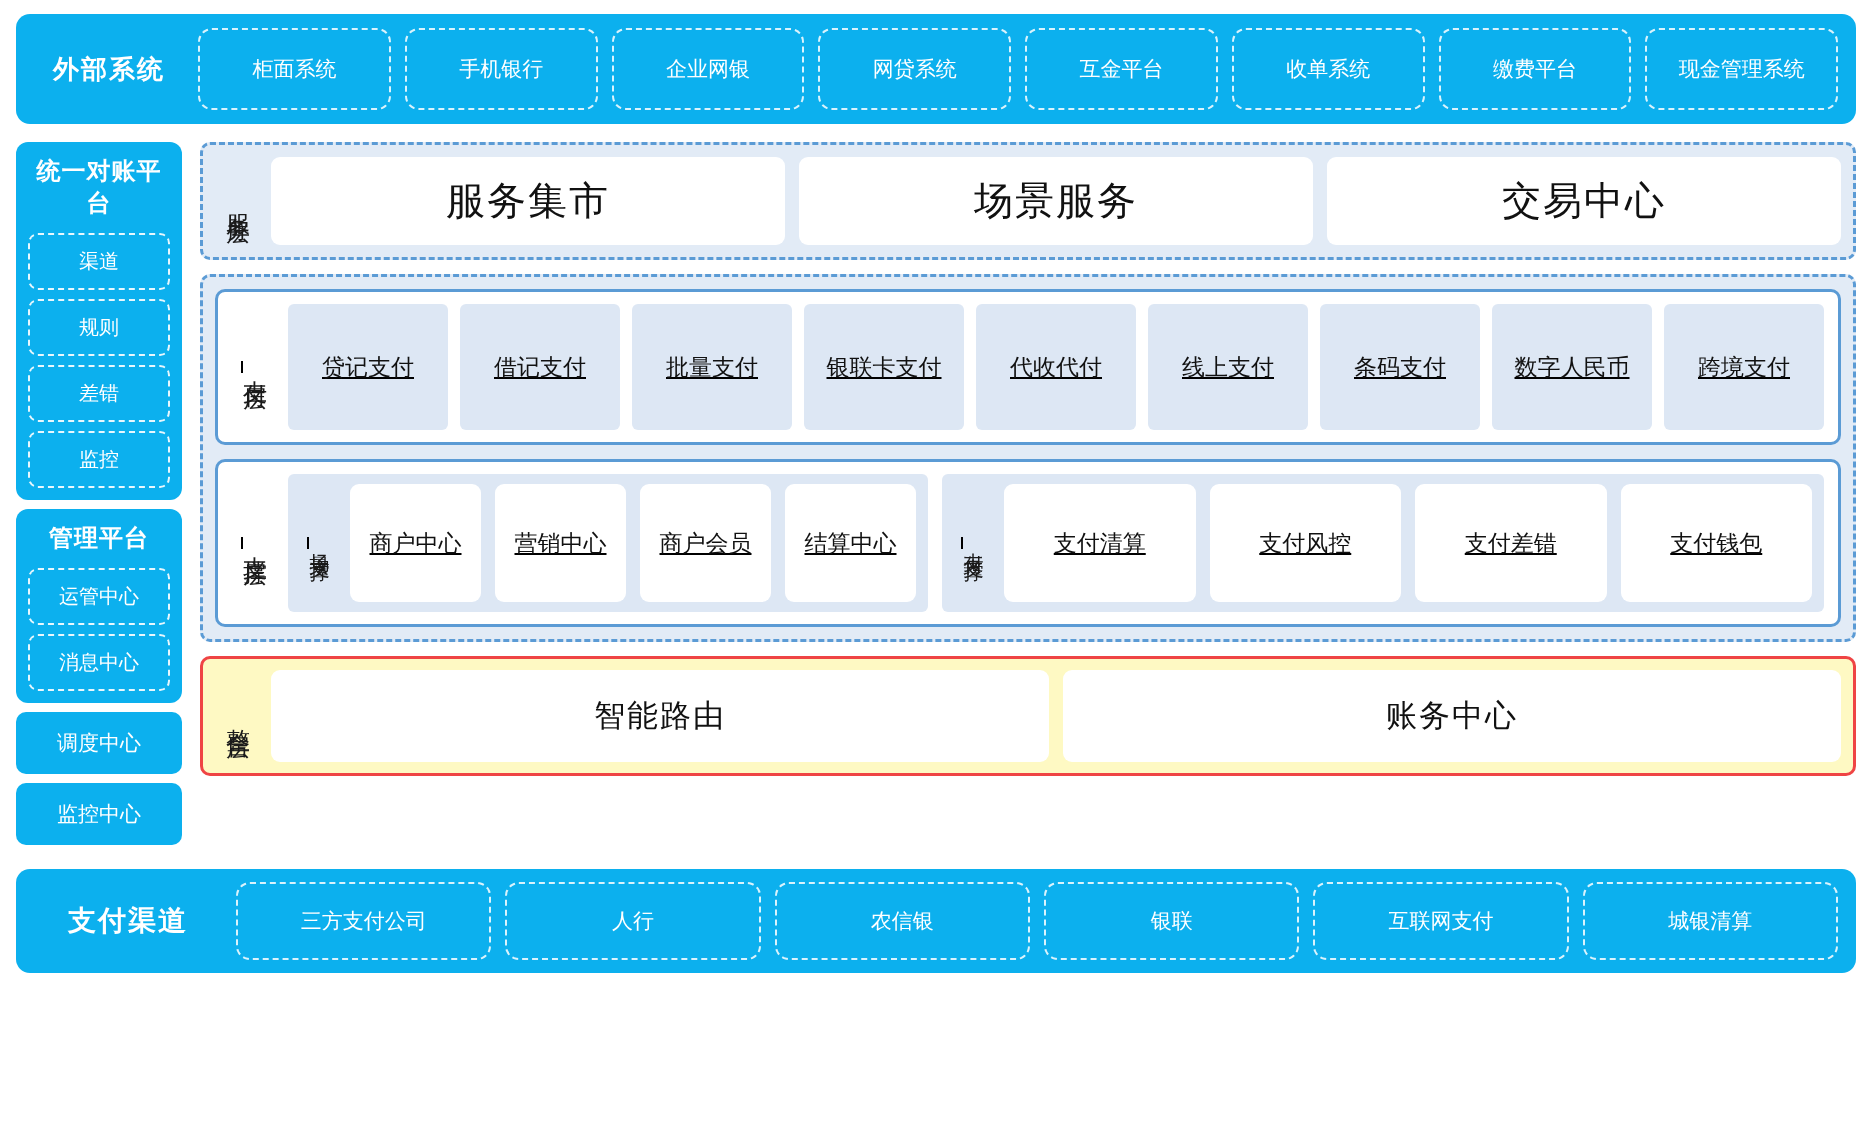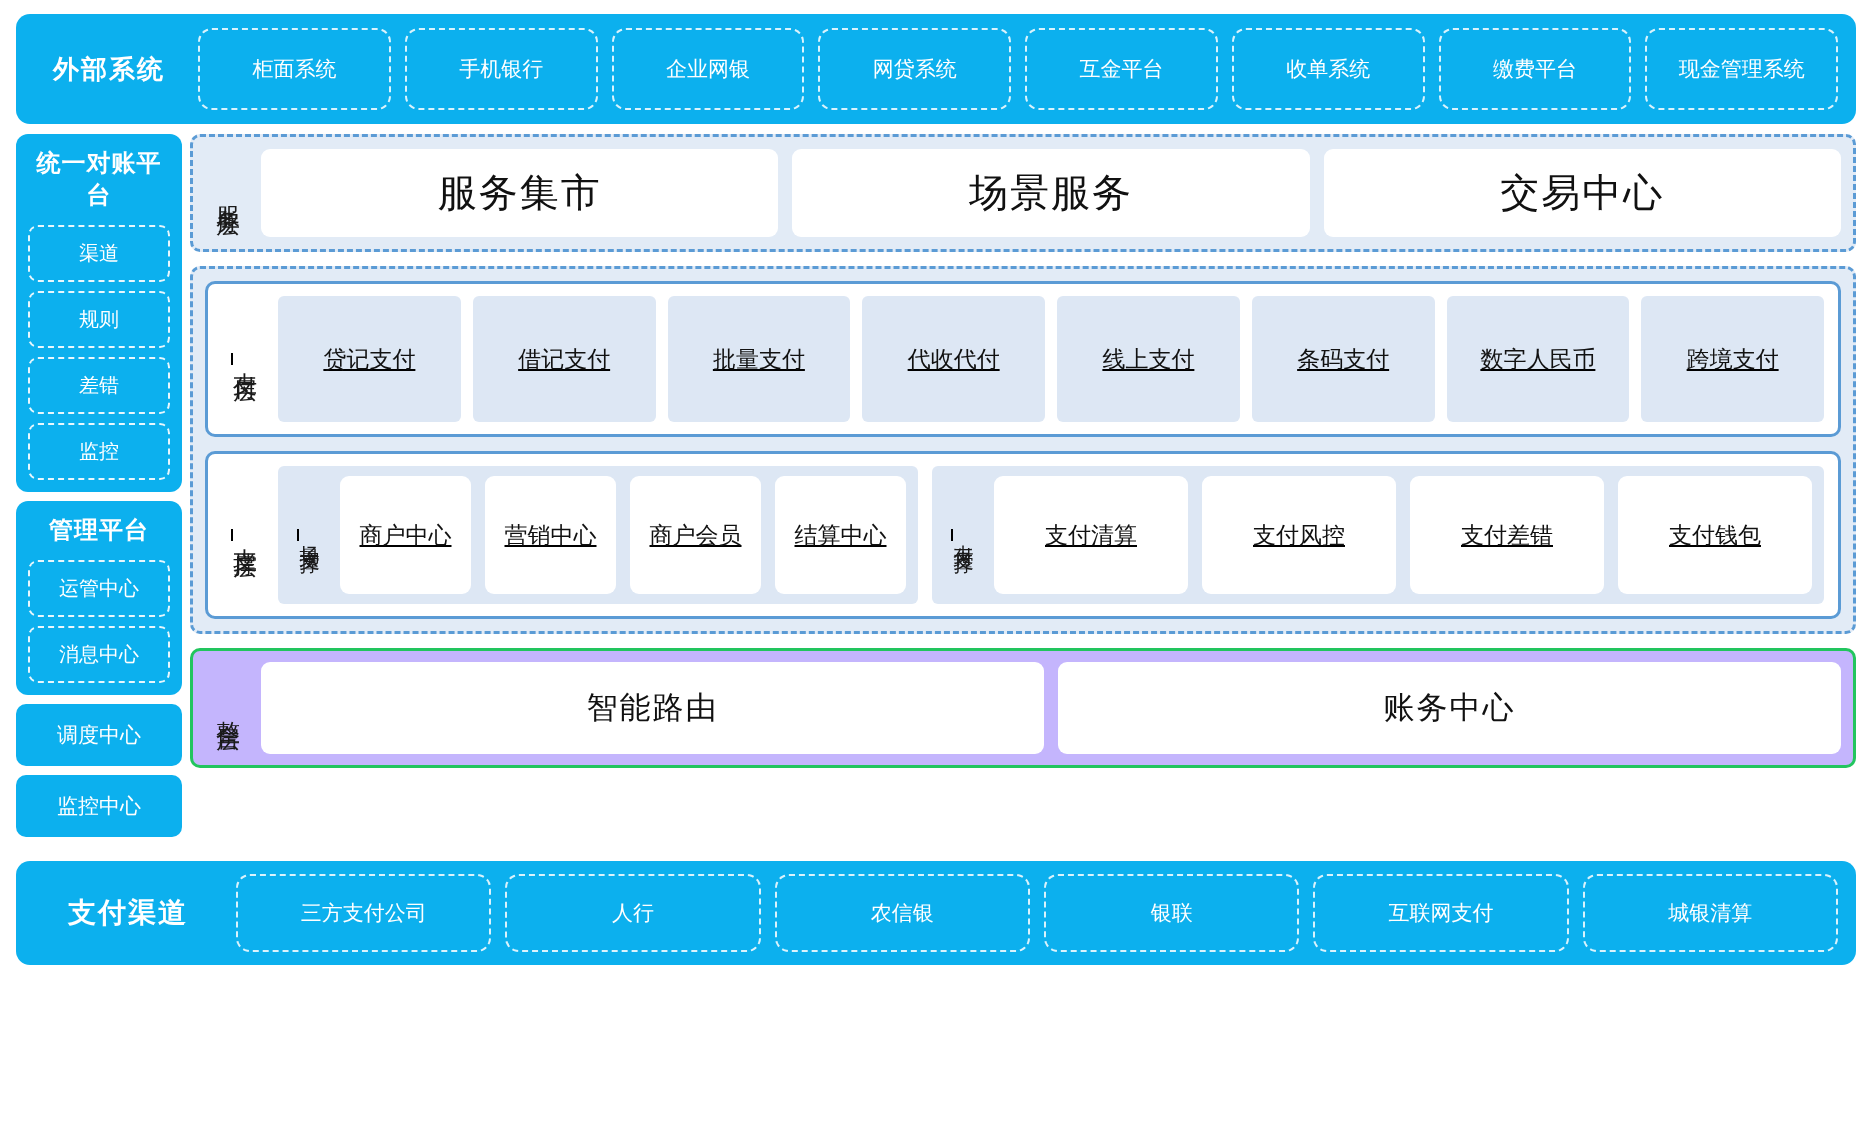--- a/index.html
+++ b/index.html
@@ -42,21 +42,21 @@
     height: 86px;
     white-space: nowrap;
   }
 
   
   #external-bar { height: 110px; }
   #external-bar .bluebar-title { width: 150px; font-size: 26px; }
   #external-bar .dashed-chip { height: 82px; font-size: 21px; }
 
   
-  .middle { display: flex; gap: 8px; margin-top: 10px; align-items: flex-start; }
+  .middle { display: flex; gap: 18px; margin-top: 18px; align-items: flex-start; }
 
   
   .sidebar { width: 166px; flex: 0 0 166px; display: flex; flex-direction: column; gap: 9px; }
   .side-panel {
     background: #0cb0ee;
     border-radius: 12px;
     padding: 10px 12px 12px;
     display: flex; flex-direction: column; gap: 9px;
   }
   .side-panel-title {
@@ -155,22 +155,22 @@
     background: #ffffff;
     border-radius: 9px;
     height: 118px;
     display: flex; align-items: center; justify-content: center;
     font-size: 23px; color: #111;
     white-space: nowrap;
   }
 
   
   .integ-box {
-    border: 3px solid #22c55e;
-    background: #c4b5fd;
+    border: 3px solid #ef4444;
+    background: #fef9c3;
     border-radius: 10px;
     padding: 11px 12px;
   }
   .integ-cards { flex: 1 1 auto; display: flex; gap: 14px; }
   .integ-card {
     flex: 1 1 0;
     background: #ffffff;
     border-radius: 9px;
     height: 92px;
     display: flex; align-items: center; justify-content: center;
@@ -237,20 +237,21 @@
 
       <div class="dash-box">
 
         <div class="panel">
           <div class="layer-row">
             <div class="layer-label">支付层</div>
             <div class="pay-cards">
               <div class="pay-card">贷记支付</div>
               <div class="pay-card">借记支付</div>
               <div class="pay-card">批量支付</div>
+              <div class="pay-card">银联卡支付</div>
               <div class="pay-card">代收代付</div>
               <div class="pay-card">线上支付</div>
               <div class="pay-card">条码支付</div>
               <div class="pay-card">数字人民币</div>
               <div class="pay-card">跨境支付</div>
             </div>
           </div>
         </div>
 
         <div class="panel" style="margin-top:14px;">

